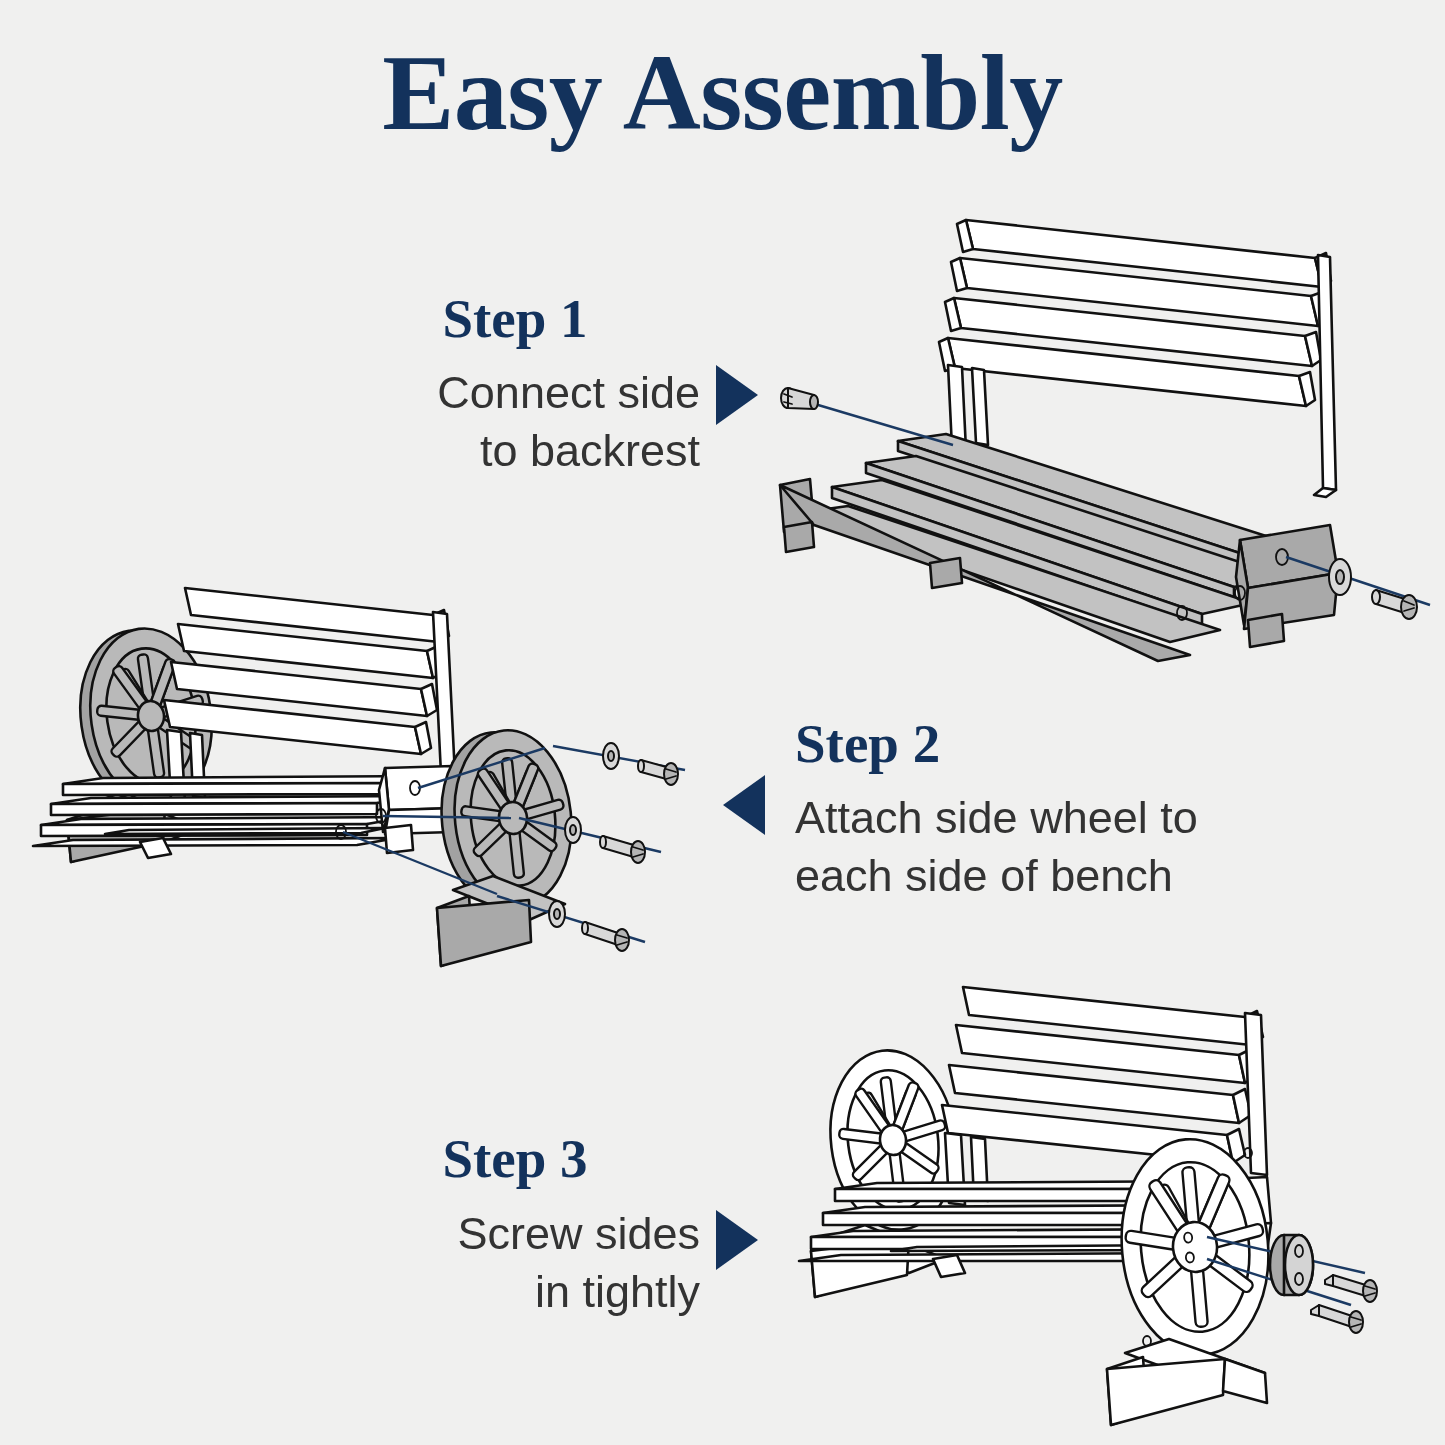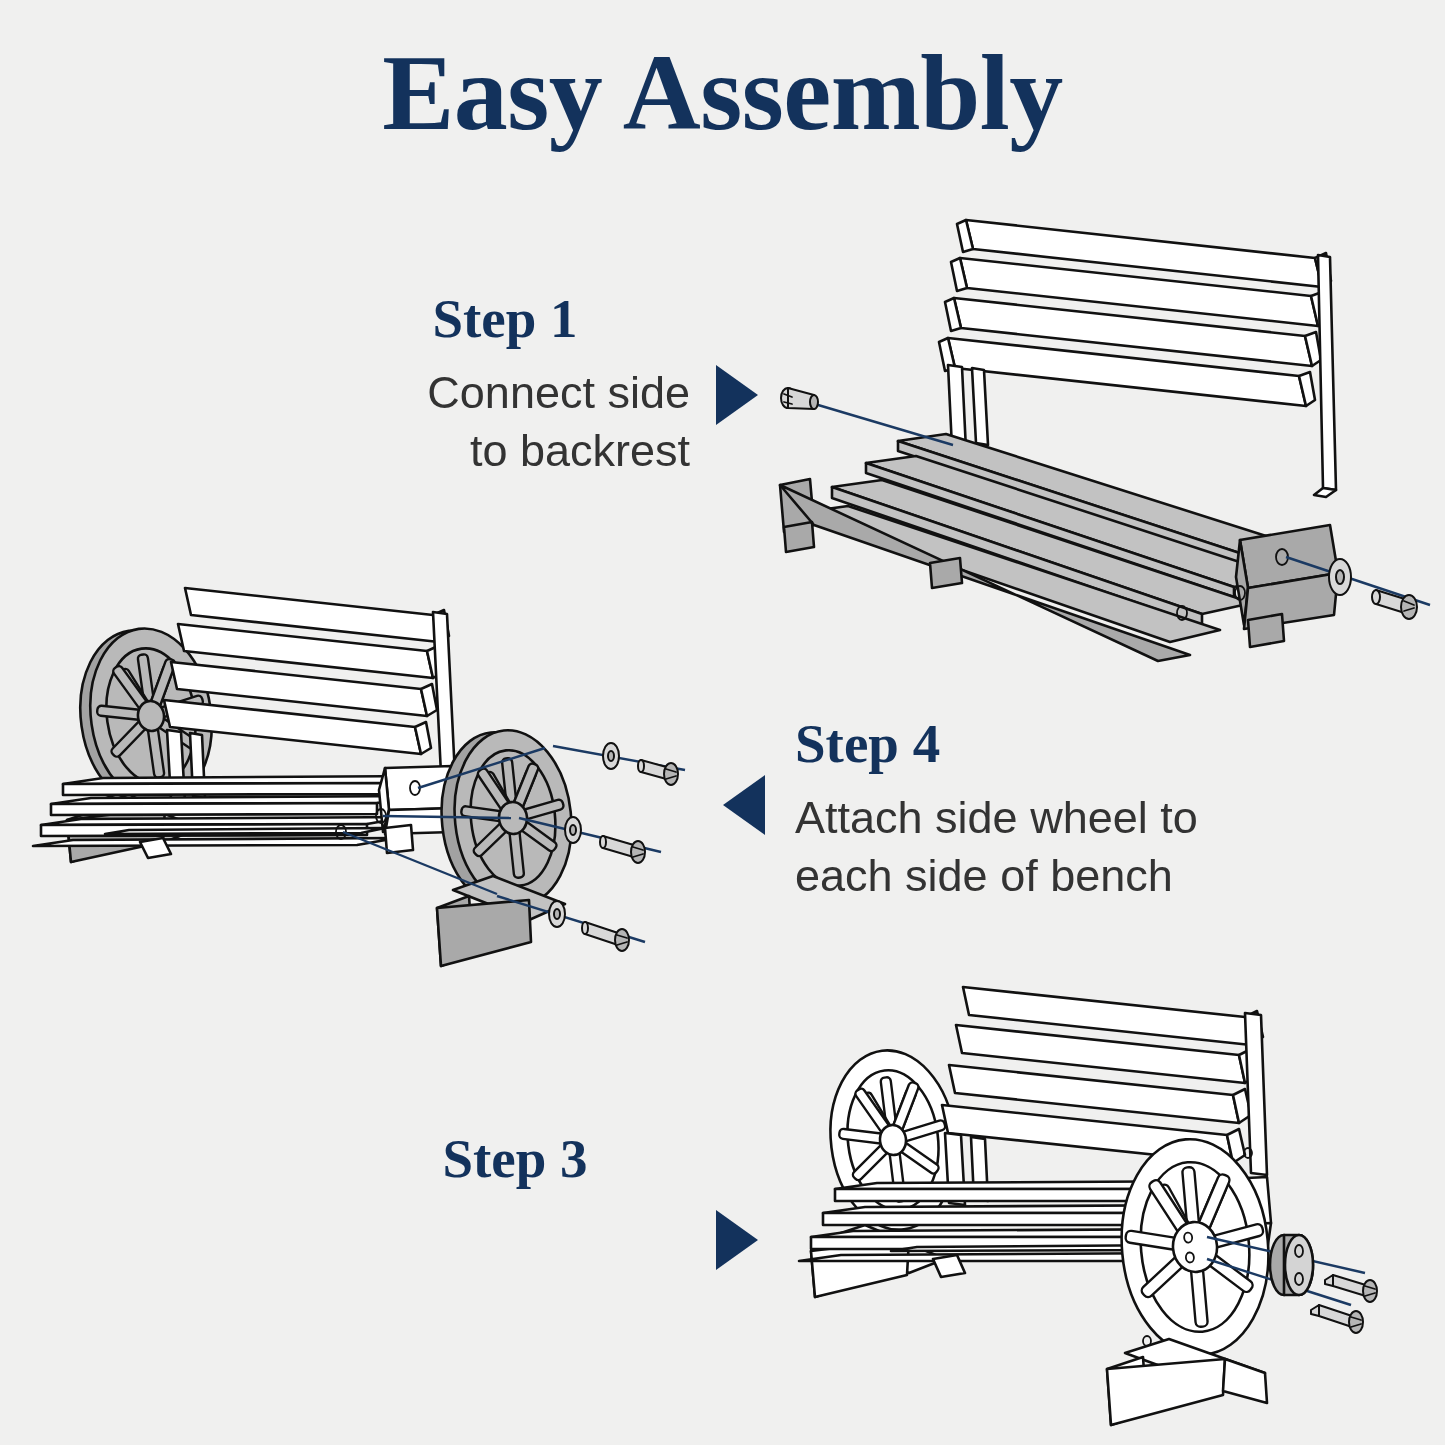--- a/index.html
+++ b/index.html
@@ -35,21 +35,21 @@
   .step-body{
     font-family:"Liberation Sans", sans-serif;
     font-weight:400;
     font-size:45px;
     color:#333333;
     line-height:1.3;
     white-space:pre-line;
   }
 
   
-  #step1{left:320px;top:290px;width:370px;text-align:right;}
+  #step1{left:330px;top:290px;width:370px;text-align:right;}
   #step1 .step-head{text-align:center;margin-bottom:16px;}
 
   
   #step2{left:795px;top:715px;width:430px;text-align:left;}
   #step2 .step-head{text-align:left;margin-bottom:16px;}
 
   
   #step3{left:330px;top:1130px;width:370px;text-align:right;}
   #step3 .step-head{text-align:center;margin-bottom:17px;}
 
@@ -394,24 +394,26 @@
   </svg>
 
   <div class="step-block" id="step1">
     <div class="step-head">Step 1</div>
     <div class="step-body">Connect side
 to backrest</div>
   </div>
   <div class="arrow arrow-right" id="arrow1"></div>
 
   <div class="step-block" id="step2">
-    <div class="step-head">Step 4</div>
+    <div class="step-head">Step 2</div>
     <div class="step-body">Attach side wheel to
 each side of bench</div>
   </div>
   <div class="arrow arrow-left" id="arrow2"></div>
 
   <div class="step-block" id="step3">
     <div class="step-head">Step 3</div>
+    <div class="step-body">Screw sides
+in tightly</div>
   </div>
   <div class="arrow arrow-right" id="arrow3"></div>
 
 </div>
 
 </body></html>

